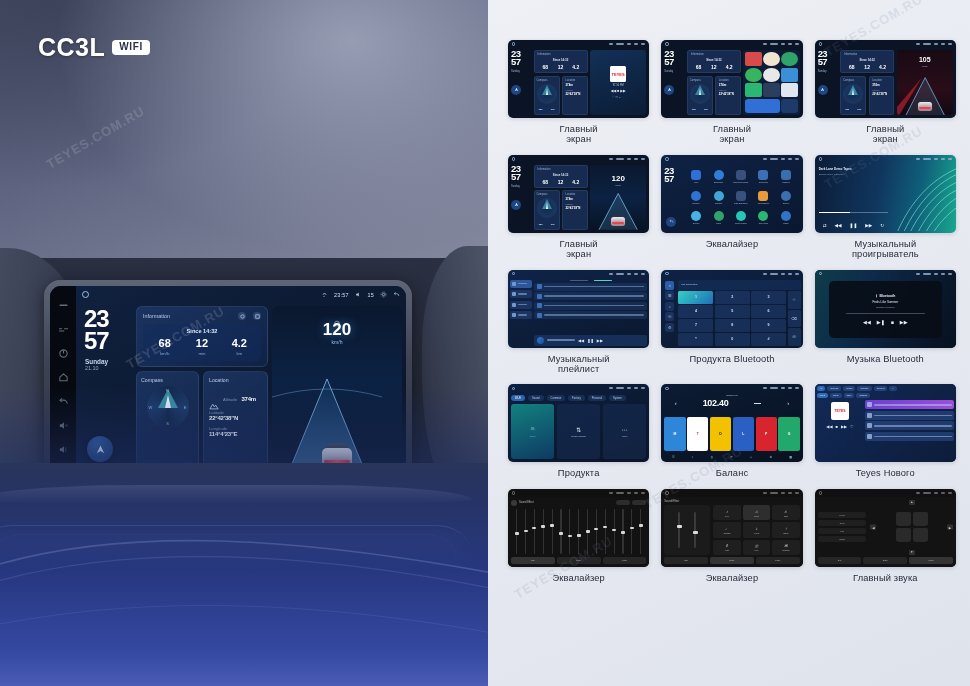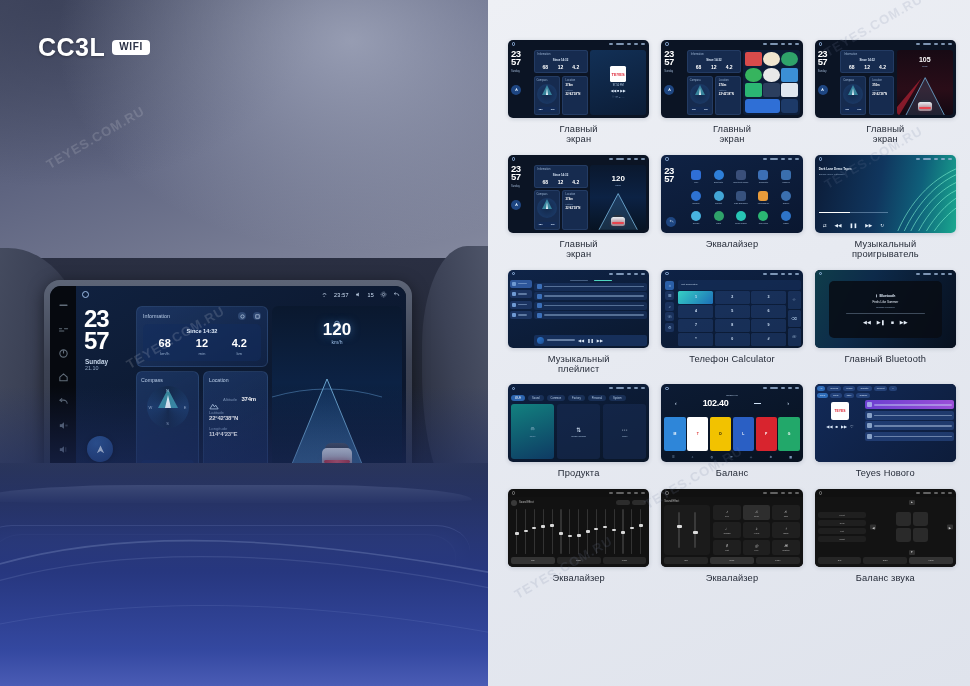--- a/index.html
+++ b/index.html
@@ -1216,21 +1216,21 @@
                 </div>
                 <div class="dp-col">
                   <span class="dp-act">☆</span>
                   <span class="dp-act">⌫</span>
                   <span class="dp-act">☏</span>
                 </div>
               </div>
             </div>
           </div>
         </div>
-        <div class="thumb-label"><span>Телефон Calculator</span></div>
+        <div class="thumb-label"><span>Продукта Bluetooth</span></div>
       </div>
 
       <div class="cell">
         <div class="thumb">
           <div class="bt-music"></div>
           <div class="t-status" style="z-index:2">
               <span class="t-dot"></span>
               <span class="t-right">
                 <i class="t-pill"></i>
                 <i class="t-pill w"></i>
@@ -1248,21 +1248,21 @@
             <div class="btm-a">Childish Gambino</div>
             <div class="btm-bar"></div>
             <div class="btm-ctrls">
               <span>◀◀</span>
                 <span>▶❚</span>
                 <span>■</span>
                 <span>▶▶</span>
             </div>
           </div>
         </div>
-        <div class="thumb-label"><span>Главный Bluetooth</span></div>
+        <div class="thumb-label"><span>Музыка Bluetooth</span></div>
       </div>
 
       <div class="cell">
         <div class="thumb" style="background:linear-gradient(160deg,#0d1f3f,#0a1628);">
           <div class="t-status">
               <span class="t-dot"></span>
               <span class="t-right">
                 <i class="t-pill"></i>
                 <i class="t-pill w"></i>
                 <i class="t-pill"></i>
@@ -1567,21 +1567,21 @@
                 </span>
               </div>
             </div>
             <div class="eq-foot">
               <span class="eq-fbtn">EQ</span>
               <span class="eq-fbtn">DSP</span>
               <span class="eq-fbtn on">Fade</span>
             </div>
           </div>
         </div>
-        <div class="thumb-label"><span>Баланс звука</span></div>
+        <div class="thumb-label"><span>Главный звука</span></div>
       </div>
 
     </div>
 
     <div class="wm" style="left:330px; top:18px;">TEYES.COM.RU</div>
     <div class="wm" style="left:330px; top:150px;">TEYES.COM.RU</div>
     <div class="wm" style="left:150px; top:470px;">TEYES.COM.RU</div>
     <div class="wm" style="left:20px; top:560px;">TEYES.COM.RU</div>
   </div>
 

